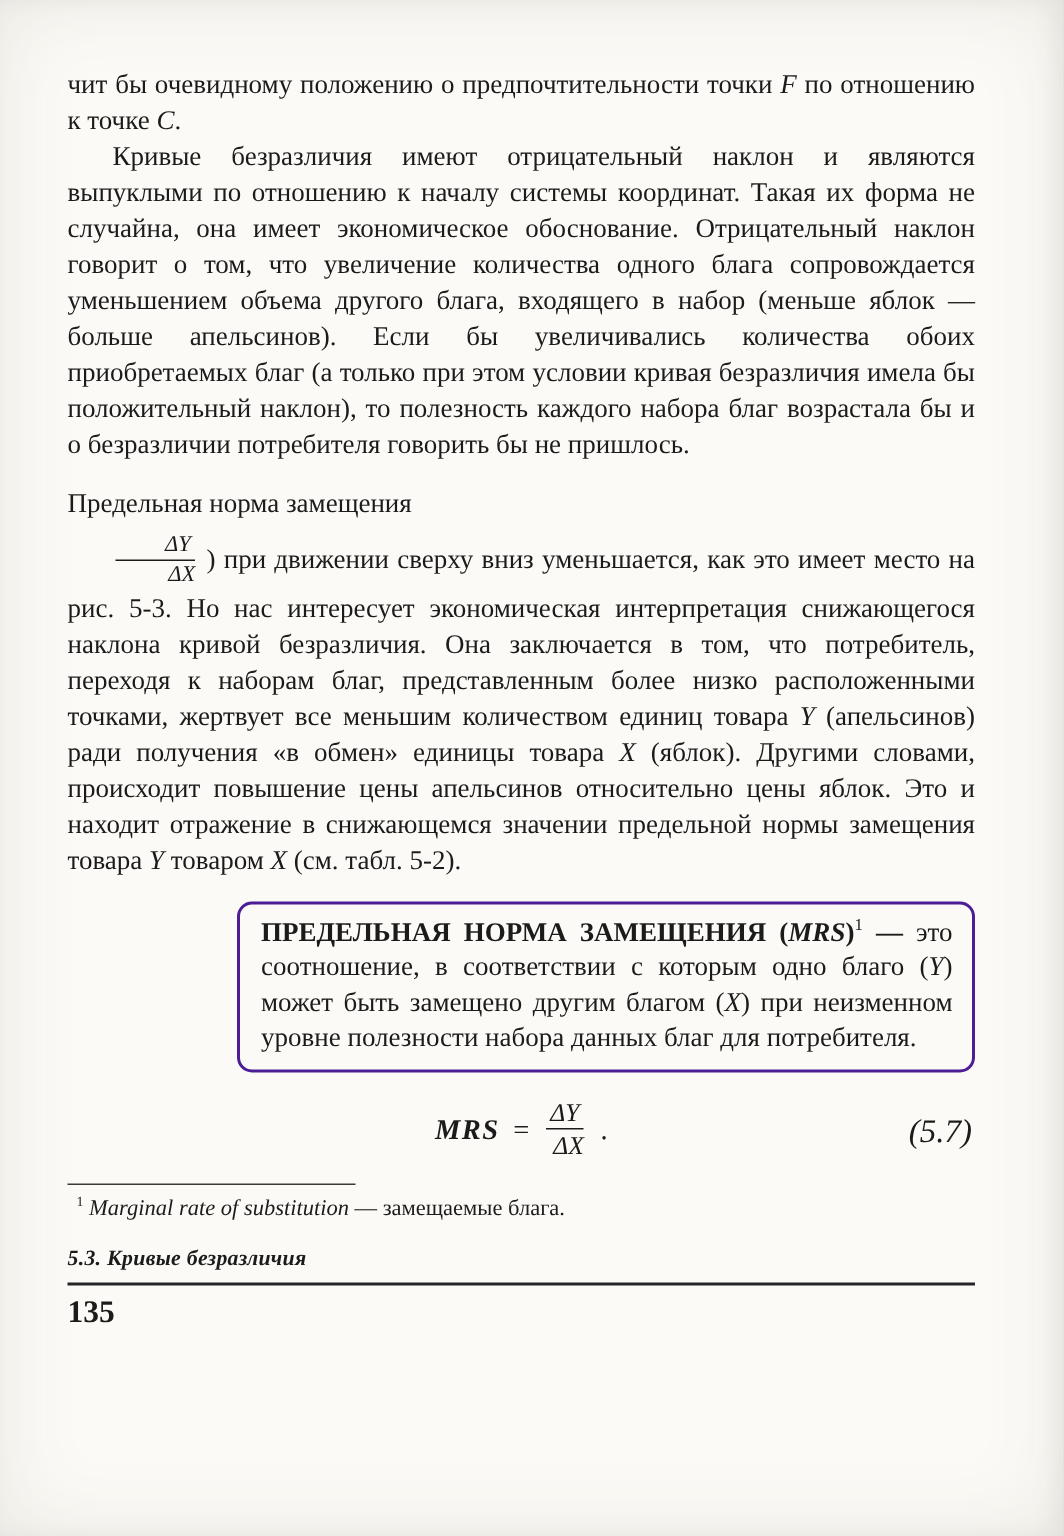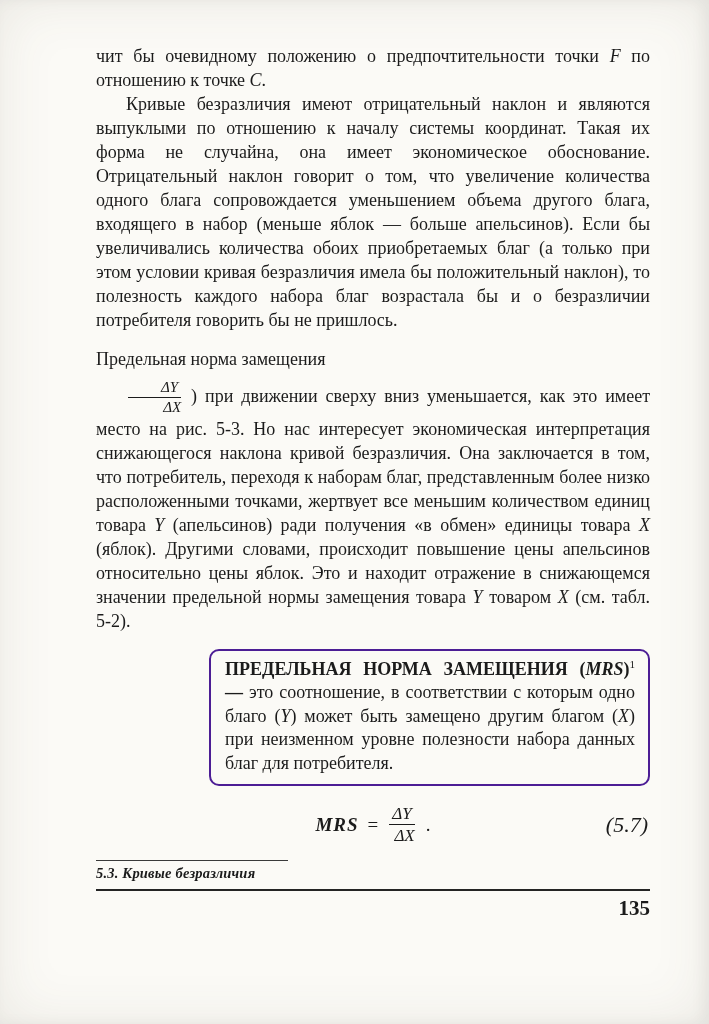--- a/index.html
+++ b/index.html
@@ -2,21 +2,21 @@
 <html lang="ru"><head>
 <meta charset="utf-8">
 <style>
   html, body { margin: 0; padding: 0; }
   body { width: 709px; height: 1024px; background: #e9e7e2; }
   .page {
     position: relative;
     width: 709px; height: 1024px;
     background: #fbfaf6;
     box-shadow: inset 0 0 55px rgba(90,80,60,0.10), inset -6px 0 14px rgba(0,0,0,0.05);
-    padding: 44px 59px 0 96px;
+    padding: 44px 59px 0 45px;
     box-sizing: border-box;
     font-family: "Liberation Serif", "DejaVu Serif", serif;
     font-size: 18px;
     line-height: 24px;
     color: #1b1b1b;
     overflow: hidden;
   }
   p { margin: 0; text-align: justify; }
   p.indent { text-indent: 30px; }
   sup { font-size: 0.62em; line-height: 0; }
@@ -52,24 +52,24 @@
   .formula .frac { font-size: 17px; }
   .eq-number { position: absolute; right: 2px; top: 50%; transform: translateY(-50%); font-size: 22px; font-style: italic; }
   .footnote-sep {
     width: 192px; height: 0;
     border-top: 1.6px solid #3a3a3a;
     margin-top: 14px;
   }
   .footnote { font-size: 15px; line-height: 19px; margin: 7px 0 0 6px; text-align: left; }
   .running-footer {
     font-size: 14.5px; font-weight: bold; font-style: italic;
-    letter-spacing: 0.2px;
+    margin-top: 11px; letter-spacing: 0.2px;
   }
   .footer-rule { border-top: 2px solid #242424; margin-top: 4px; }
-  .page-number { text-align: right; font-weight: bold; font-size: 21px; margin-top: 5px; }
+  .page-number { text-align: left; font-weight: bold; font-size: 21px; margin-top: 5px; }
 </style>
 </head>
 <body>
 
 <div class="page">
 
   <p class="body-text"><span>чит бы очевидному положению о предпочтительности точки </span><span style="font-style: italic;">F</span><span> по отношению к точке </span><span style="font-style: italic;">C</span><span>.</span></p>
 
   <p class="body-text indent"><span>Кривые безразличия имеют отрицательный наклон и являются выпуклыми по отношению к началу системы координат. Такая их форма не случайна, она имеет экономическое обоснование. Отрицательный наклон говорит о том, что увеличение количества одного блага сопровождается уменьшением объема другого блага, входящего в набор (меньше яблок — больше апельсинов). Если бы увеличивались количества обоих приобретаемых благ (а только при этом условии кривая безразличия имела бы положительный наклон), то полезность каждого набора благ возрастала бы и о безразличии потребителя говорить бы не пришлось.</span></p>
 
@@ -92,20 +92,21 @@
         <span class="num">ΔY</span>
         <span class="den">ΔX</span>
       </span>
       <span>.</span>
     </span>
     <span class="eq-number">(5.7)</span>
   </div>
 
   <div class="footnote-sep"></div>
 
+  <p class="footnote"><sup>1</sup><span> </span><span style="font-style: italic;">Marginal rate of substitution</span><span> — замещаемые блага.</span></p>
 
   <div class="running-footer">5.3. Кривые безразличия</div>
 
   <div class="footer-rule"></div>
 
   <div class="page-number">135</div>
 
 </div>
 
 </body></html>

